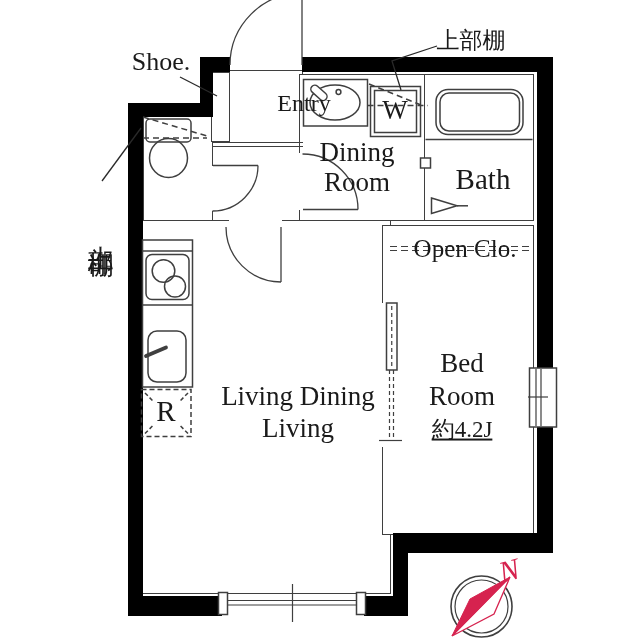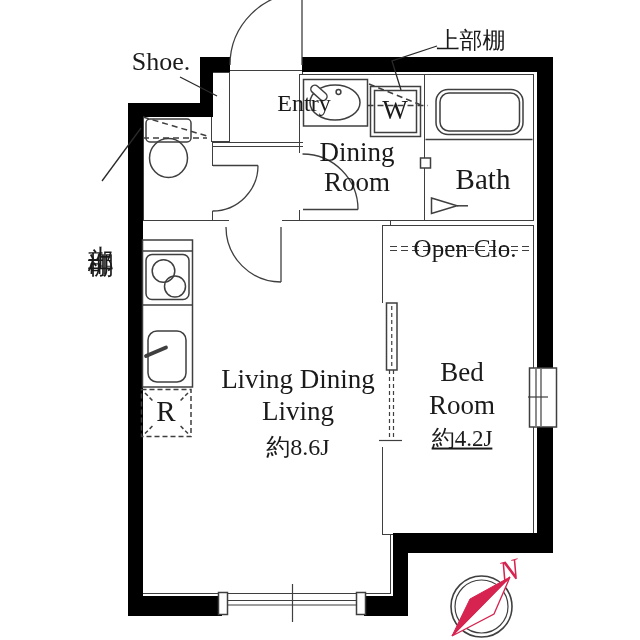--- a/index.html
+++ b/index.html
@@ -179,23 +179,22 @@
   <div class="lbl" style="left:357px;top:168px;font-size:27px;">
     <div>Dining</div>
     <div>Room</div>
   </div>
   <div class="lbl" style="left:395px;top:111px;font-size:27px;">W</div>
   <div class="lbl" style="left:483px;top:180px;font-size:29px;">Bath</div>
   <div class="lbl" style="left:465px;top:249px;font-size:25px;">Open Clo.</div>
   <div class="lbl" style="left:274px;top:413px;font-size:27px;line-height:1.18;margin-left:24px;">
     <div>Living Dining</div>
     <div>Living</div>
-    <div style="font-size:24px;margin-top:5px;">約8.6J</div>
   </div>
-  <div class="lbl" style="left:462px;top:404px;font-size:27px;line-height:1.22;">
+  <div class="lbl" style="left:462px;top:395px;font-size:27px;line-height:1.22;">
     <div>Bed</div>
     <div>Room</div>
     <div style="font-size:23px;margin-top:3px;text-decoration:underline;">約4.2J</div>
   </div>
   <div class="lbl" style="left:166px;top:412px;font-size:29px;">R</div>
   <div class="lbl accent" style="left:509px;top:570px;font-size:30px;font-style:italic;transform:translate(-50%,-50%) rotate(-15deg);">N</div>
 
 </div>
 
 </body></html>

